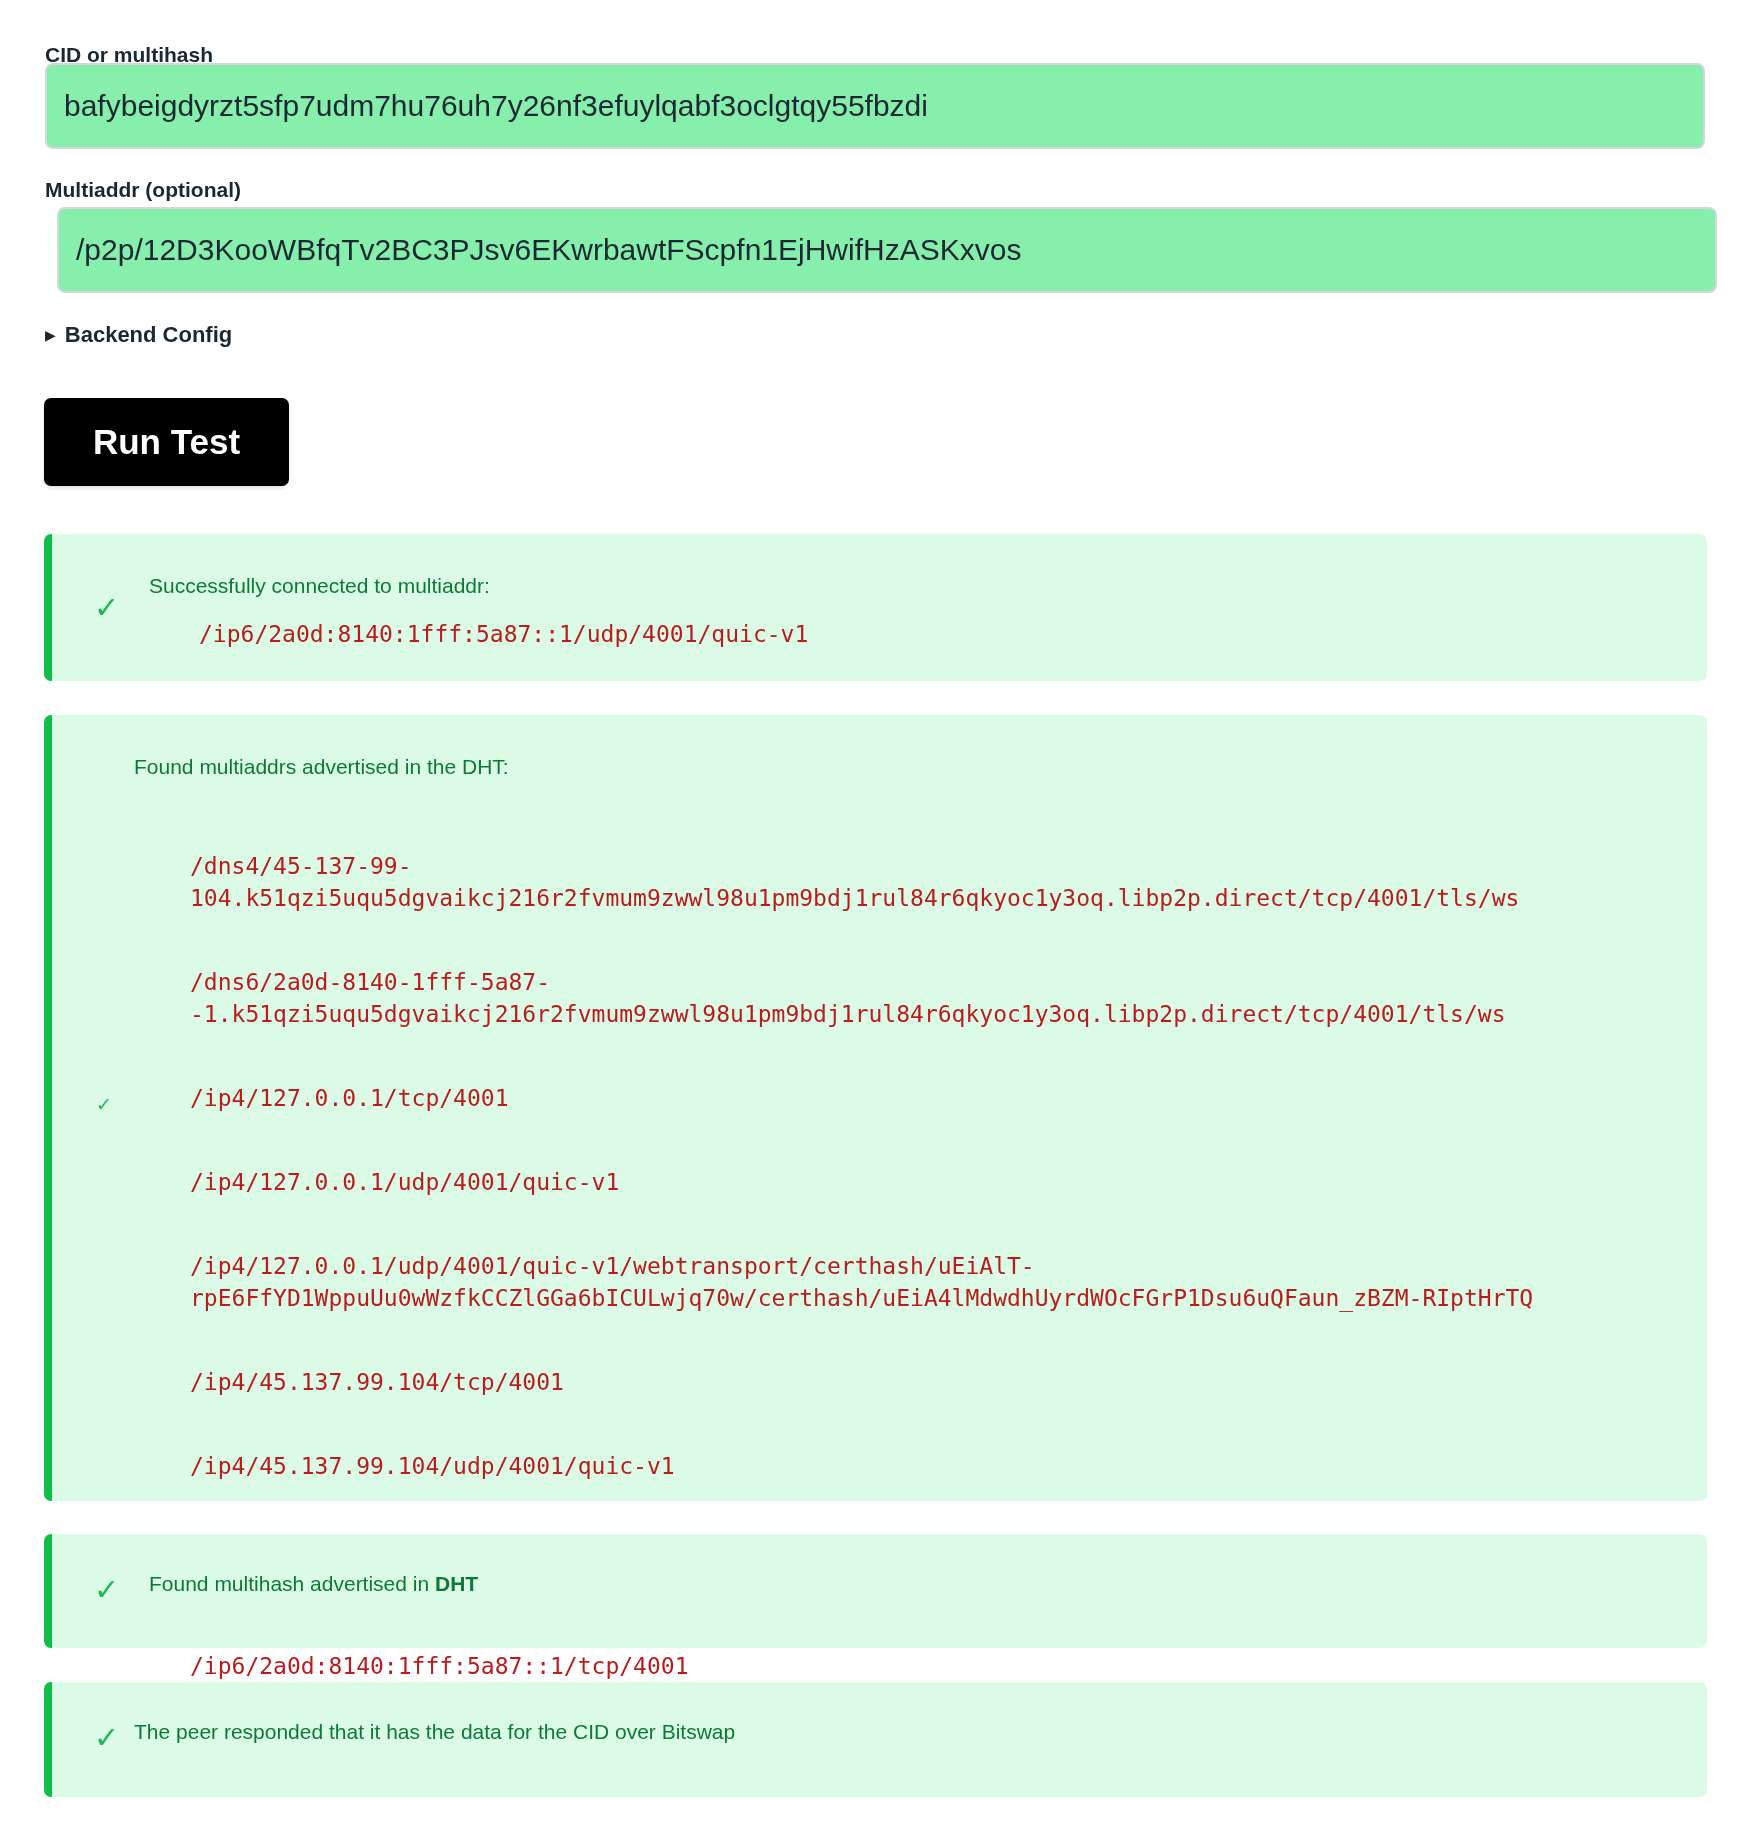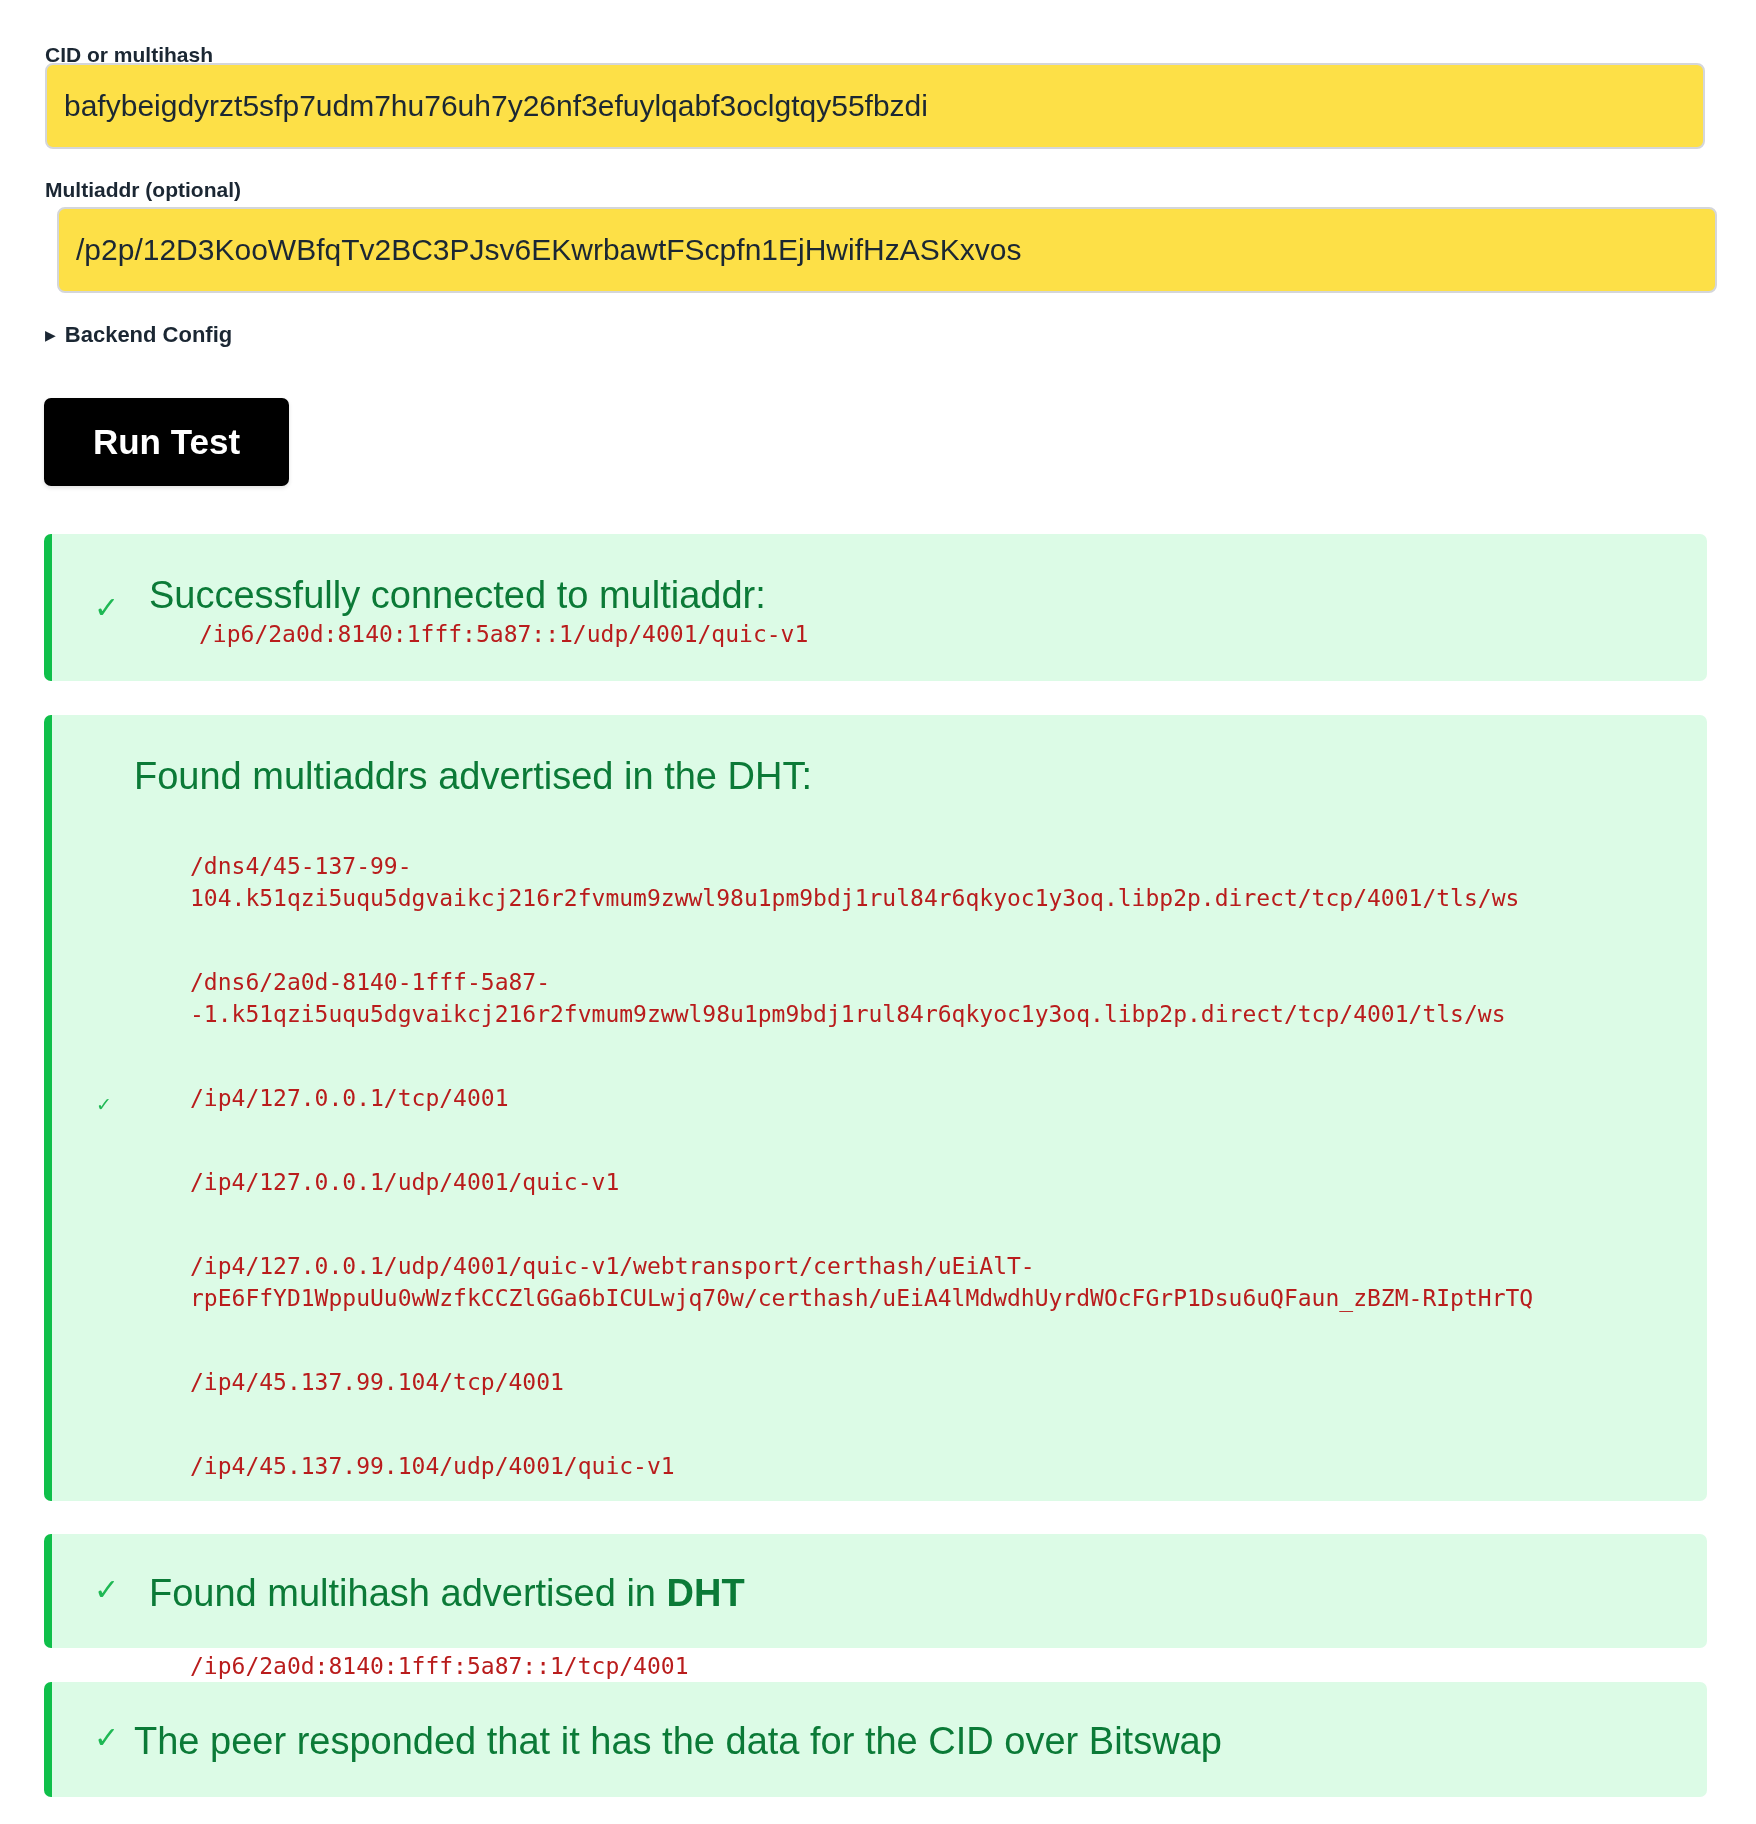--- a/index.html
+++ b/index.html
@@ -1,33 +1,33 @@
 <!DOCTYPE html>
 <html><head>
 <meta charset="utf-8">
 <style>
   html, body { margin:0; padding:0; background:#ffffff; }
   body { width:1756px; height:1824px; position:relative; overflow:hidden;
          font-family:"Liberation Sans", "DejaVu Sans", sans-serif; color:#1f2933; }
   .label { position:absolute; left:45px; font-size:21px; font-weight:bold; color:#1b2733; margin:0; }
   .input { position:absolute; left:45px; width:1660px; height:86px; box-sizing:border-box;
-           border:2px solid #d4d6da; border-radius:8px; background:#fde047;
+           border:2px solid #d4d6da; border-radius:8px; background:#86efac;
            font-family:"Liberation Sans", sans-serif; font-size:30px; color:#1b2733;
            padding:0 0 0 17px; outline:none; }
   .details { position:absolute; left:45px; top:322px; font-size:22px; font-weight:bold; color:#1b2733;
              display:flex; align-items:center; cursor:pointer; }
   .details .tri { font-size:14px; margin-right:9px; }
   .run-btn { position:absolute; left:44px; top:398px; width:245px; height:88px; box-sizing:border-box;
              background:#000000; color:#ffffff; border:none; border-radius:7px;
              font-family:"Liberation Sans", sans-serif; font-size:35px; font-weight:bold;
              box-shadow:0 2px 4px rgba(0,0,0,0.12); cursor:pointer; }
   .card { position:absolute; left:44px; width:1663px; box-sizing:border-box;
           background:#dcfbe6; border-left:8px solid #0fbf4a; border-radius:7px; color:#0a7a35; }
   .check { position:absolute; color:#1fb854; font-family:"DejaVu Sans", sans-serif; }
-  .card-title { position:absolute; font-size:38px; font-weight:normal; color:#0b7a37; white-space:nowrap; }
+  .card-title { position:absolute; font-size:21px; font-weight:normal; color:#0b7a37; white-space:nowrap; }
   .mono { font-family:"DejaVu Sans Mono", monospace; font-size:23px; color:#b91c1c; white-space:pre; }
   .addr-list { position:absolute; left:138px; top:83px; margin:0; padding:0; list-style:none; }
   .addr-list li { line-height:32px; height:auto; white-space:pre; }
   b.strong { font-weight:bold; }
 </style>
 </head>
 <body>
 
 <label class="label" style="top:43px;">CID or multihash</label>
 <input class="input" style="top: 63px;" type="text" value="bafybeigdyrzt5sfp7udm7hu76uh7y26nf3efuylqabf3oclgtqy55fbzdi">

